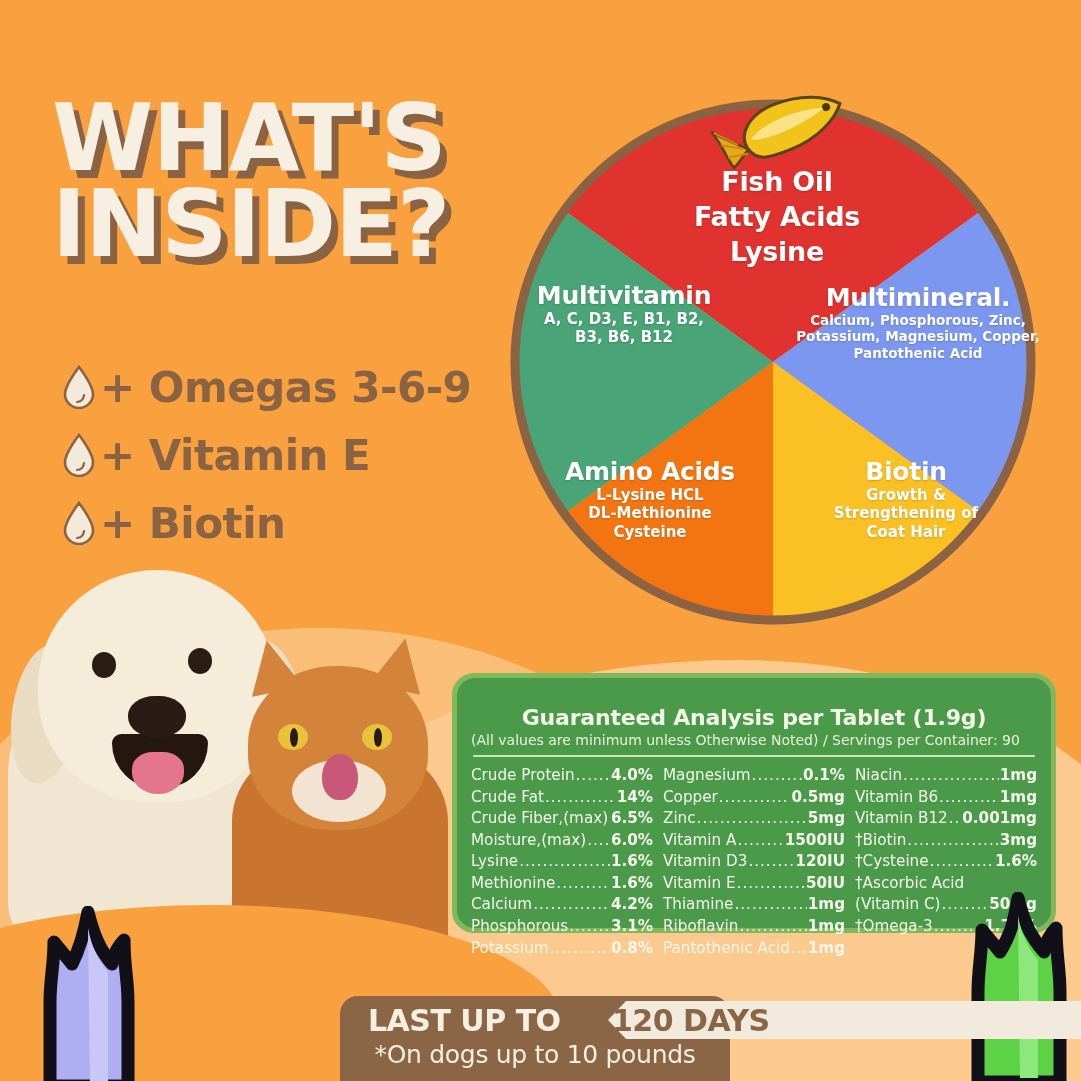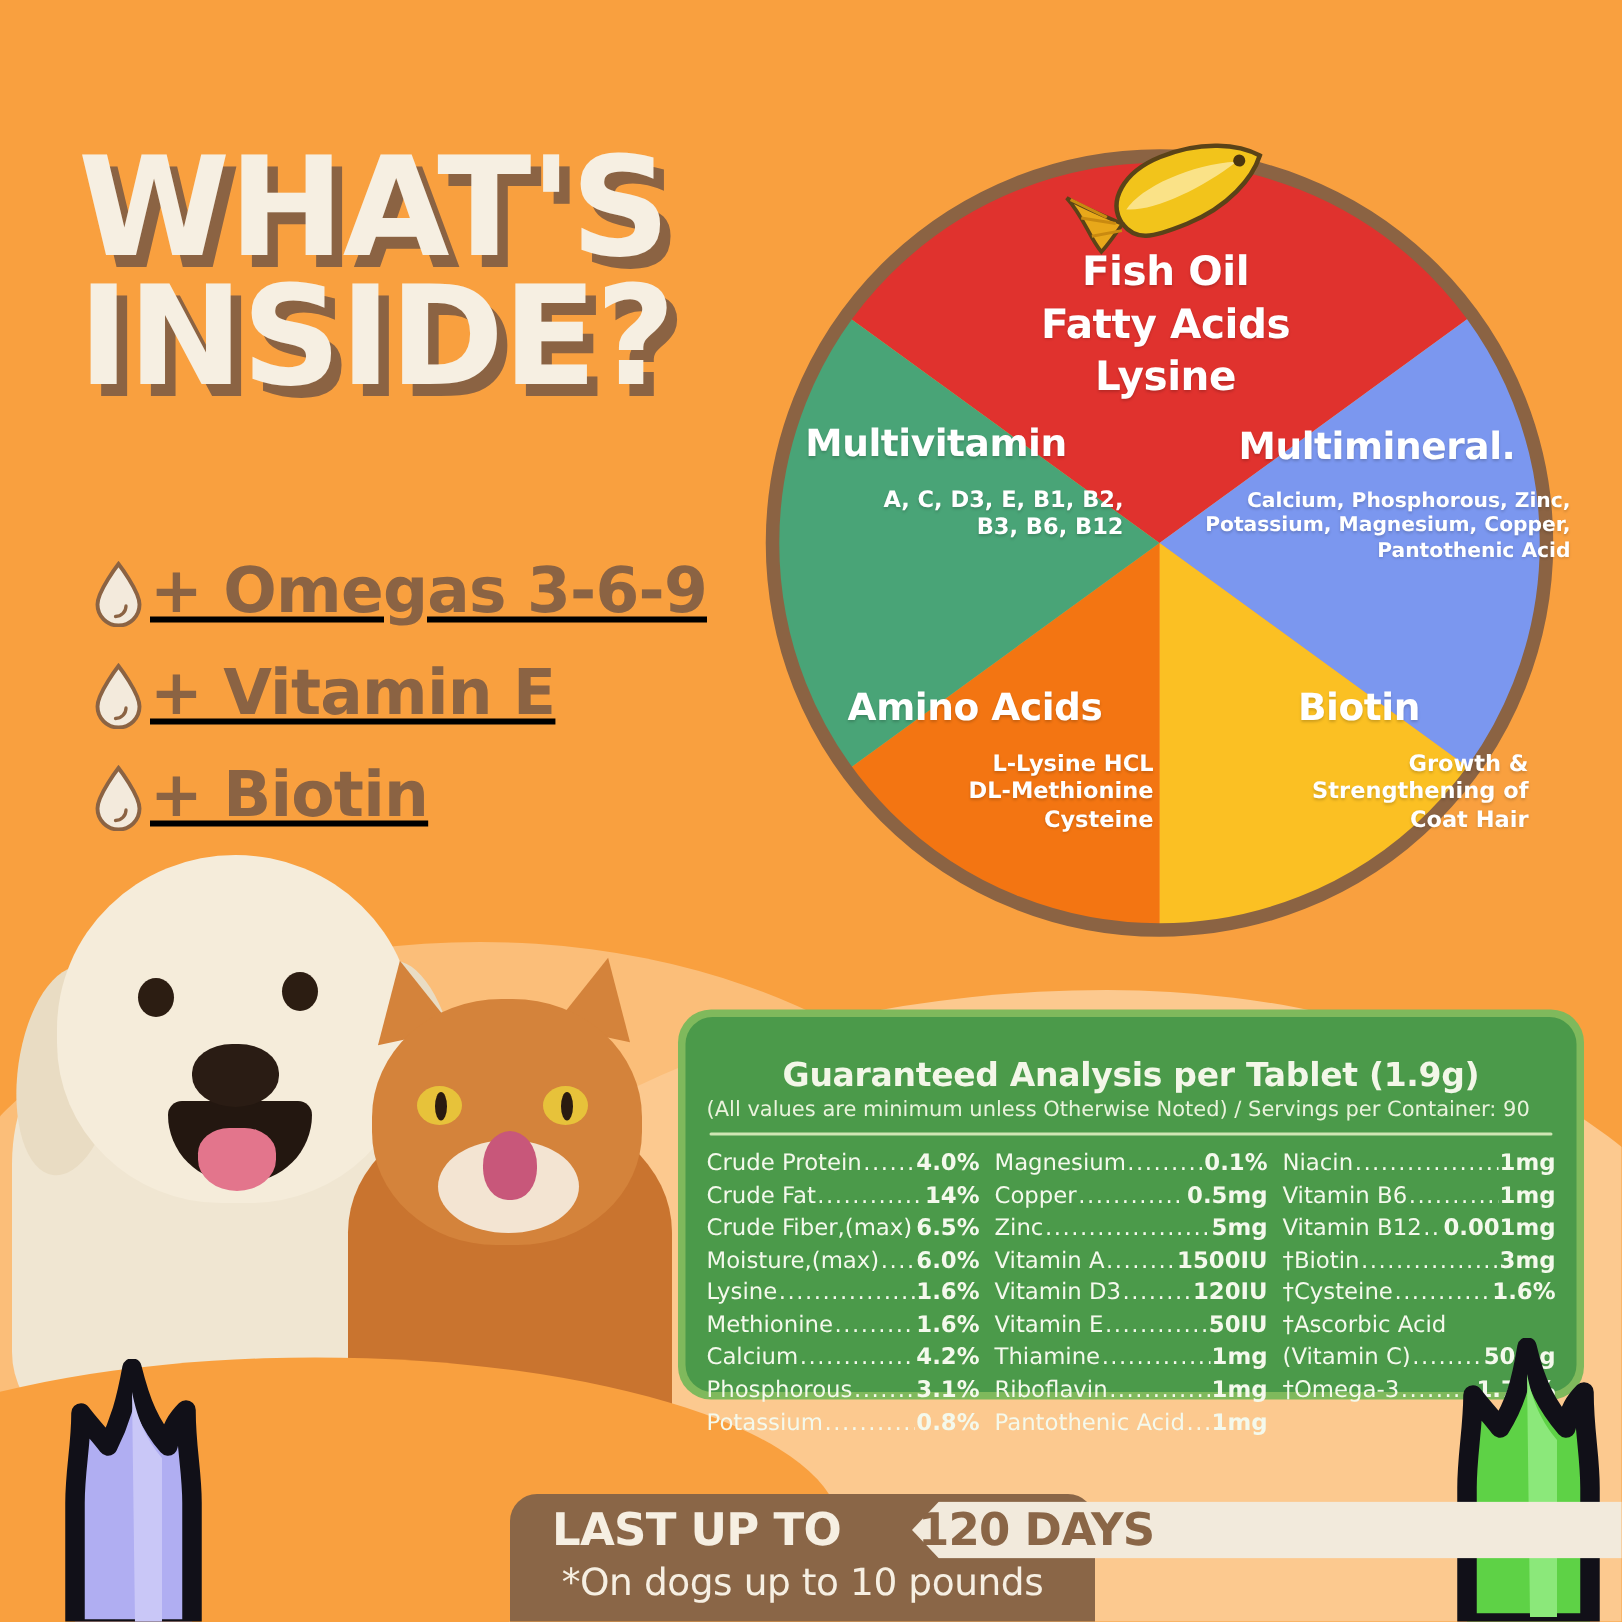--- a/index.html
+++ b/index.html
@@ -29,21 +29,21 @@
     position:absolute;left:52px;top:96px;width:470px;
     font-size:92px;line-height:0.93;font-weight:bold;letter-spacing:-1px;
     color:#F6EFE2;
     text-shadow:7px 8px 0 #8B6343;
     font-family:"DejaVu Sans", sans-serif;
   }
   .headline .l2{display:block;}
 
   
   .bullets{position:absolute;left:62px;top:356px;}
-  .bullet{display:flex;align-items:flex-end;height:62px;margin-bottom:6px;text-decoration:underline;}
+  .bullet{display:flex;align-items:center;height:62px;margin-bottom:6px;}
   .drop{
     position:relative;width:34px;height:44px;margin-right:4px;flex:0 0 auto;
   }
   .drop svg{display:block;}
   .bullet-text{
     font-size:42px;font-weight:bold;color:#8B6343;letter-spacing:-0.5px;
     font-family:"DejaVu Sans", sans-serif;white-space:nowrap;
   }
 
   
@@ -81,21 +81,21 @@
   .cat-tongue{position:absolute;left:322px;top:206px;width:36px;height:46px;background:#C8577A;border-radius:50% 50% 46% 46%;}
 
   
   .pie-wrap{position:absolute;left:497px;top:86px;width:552px;height:552px;}
   .pie-wrap svg{display:block;}
   .slice-label{
     position:absolute;text-align:center;color:#FFFFFF;
     text-shadow:0 1px 2px rgba(0,0,0,.18);pointer-events:none;
   }
   .slice-title{font-size:25px;font-weight:bold;letter-spacing:-0.3px;font-family:"DejaVu Sans", sans-serif;line-height:1.08;}
-  .slice-sub{font-size:15px;font-weight:bold;line-height:1.22;margin-top:15px;font-family:"DejaVu Sans", sans-serif;text-align:right;}
+  .slice-sub{font-size:15px;font-weight:bold;line-height:1.22;margin-top:1px;font-family:"DejaVu Sans", sans-serif;}
   .lbl-fish{left:150px;top:78px;width:260px;}
   .lbl-fish .slice-title{font-size:27px;line-height:1.3;}
   .lbl-multivit{left:2px;top:196px;width:250px;}
   .lbl-multimin{left:292px;top:198px;width:258px;}
   .lbl-multimin .slice-sub{font-size:13.5px;}
   .lbl-amino{left:34px;top:372px;width:238px;}
   .lbl-biotin{left:296px;top:372px;width:226px;}
   .fish-icon{position:absolute;left:212px;top:-10px;width:152px;height:104px;}
 
   

